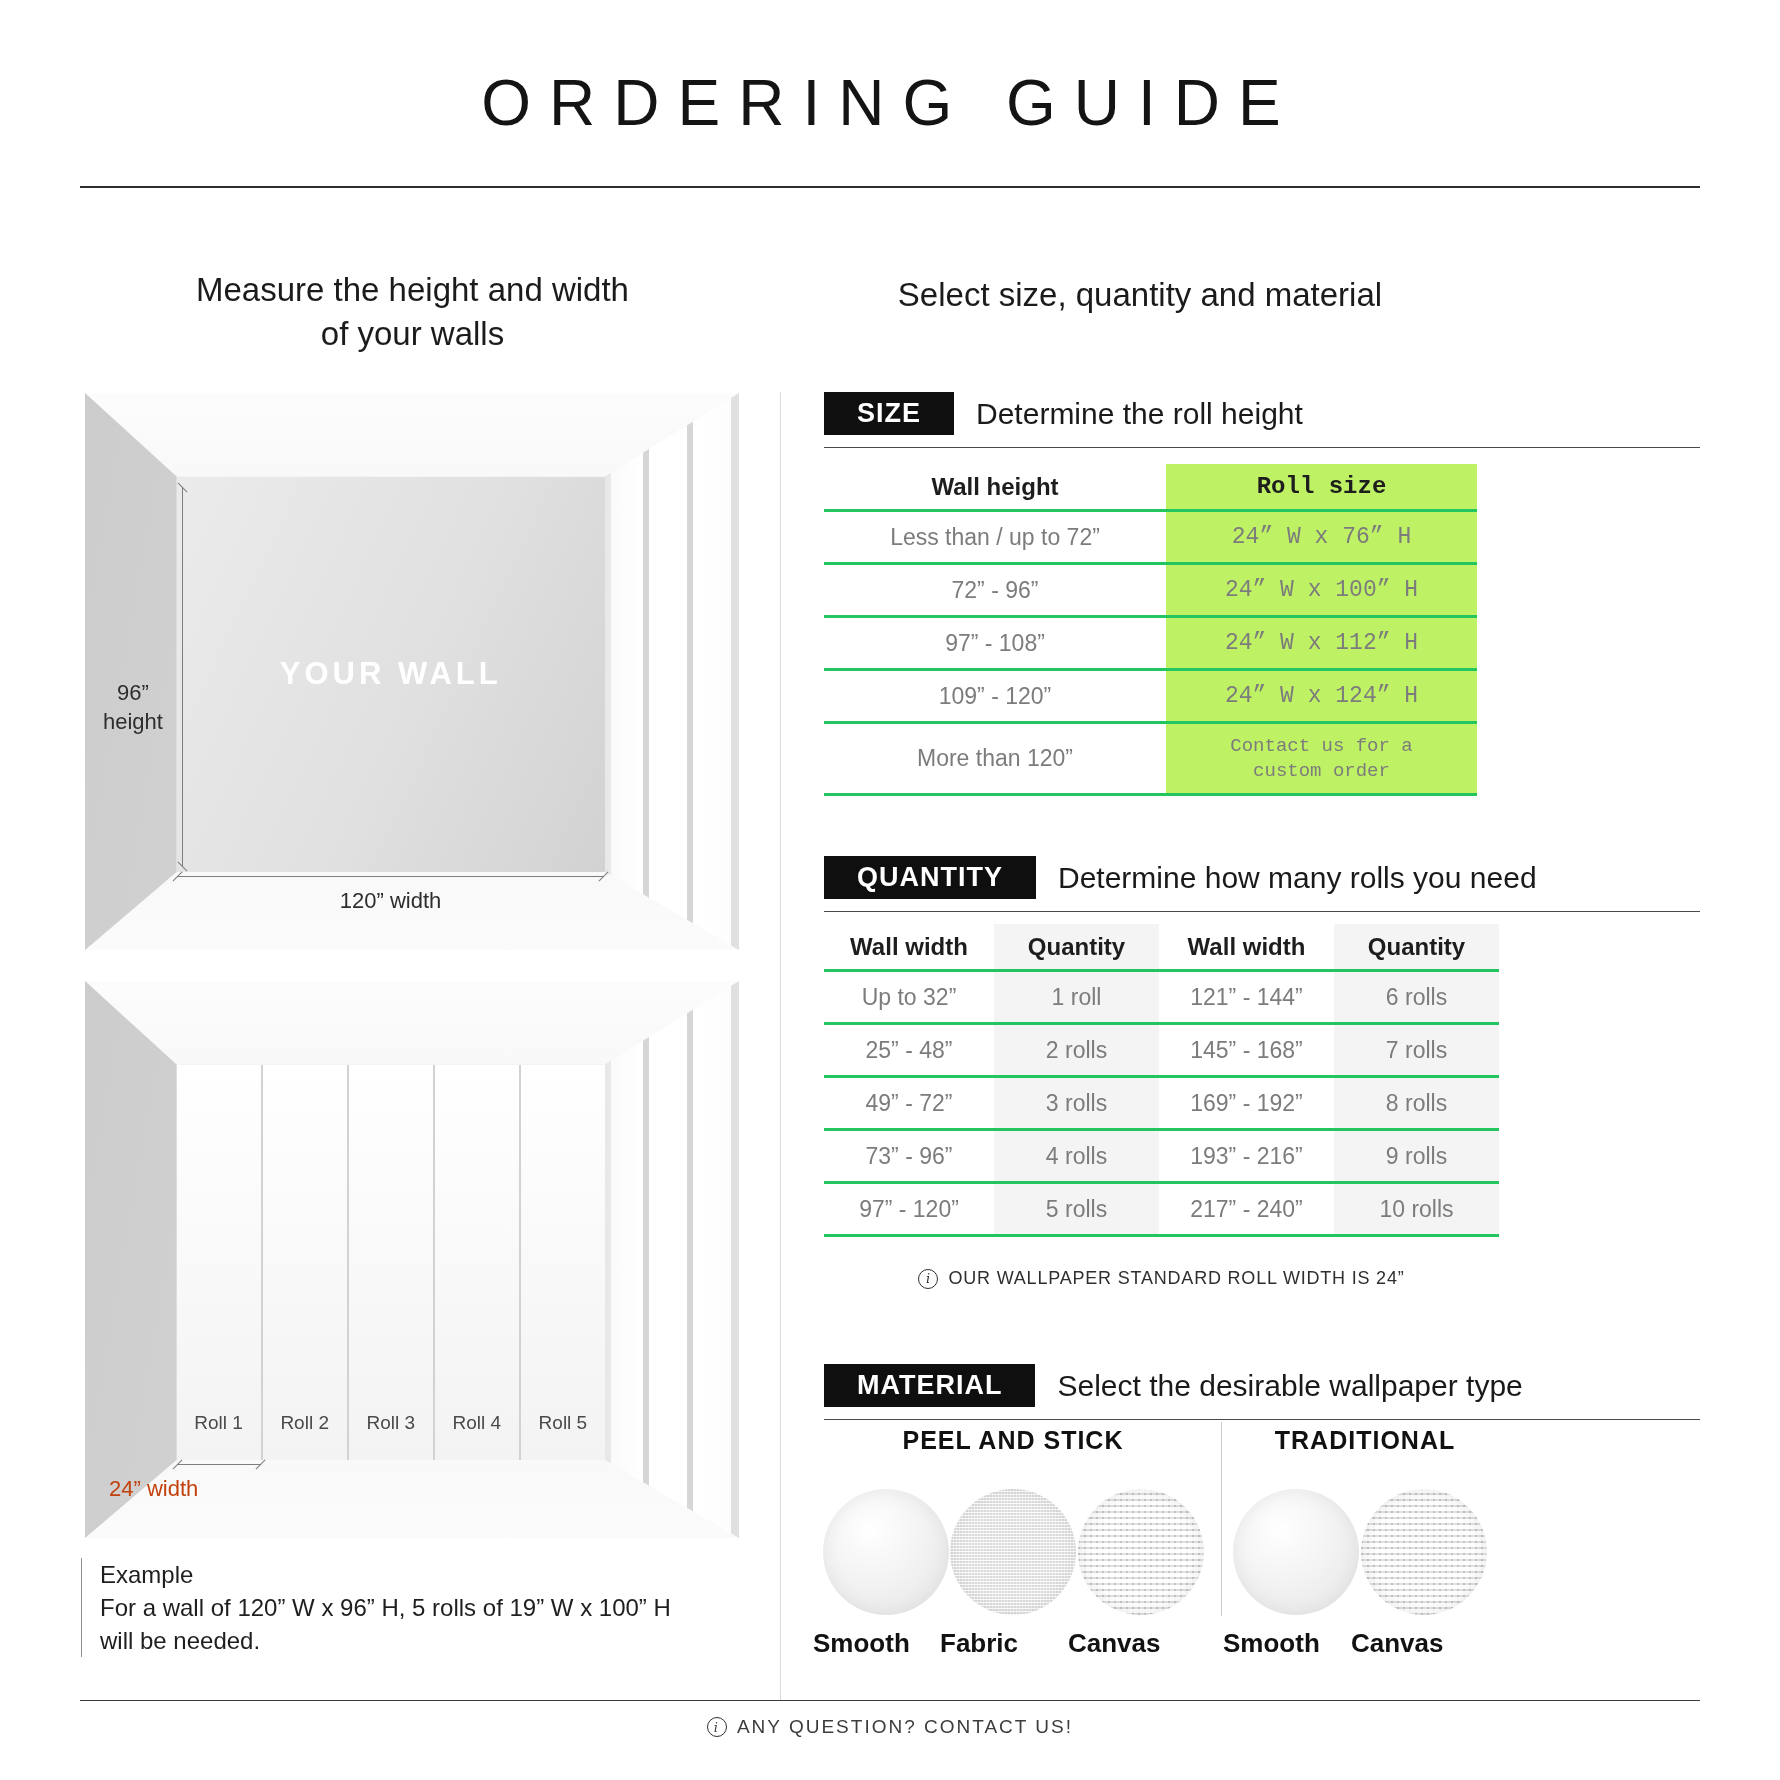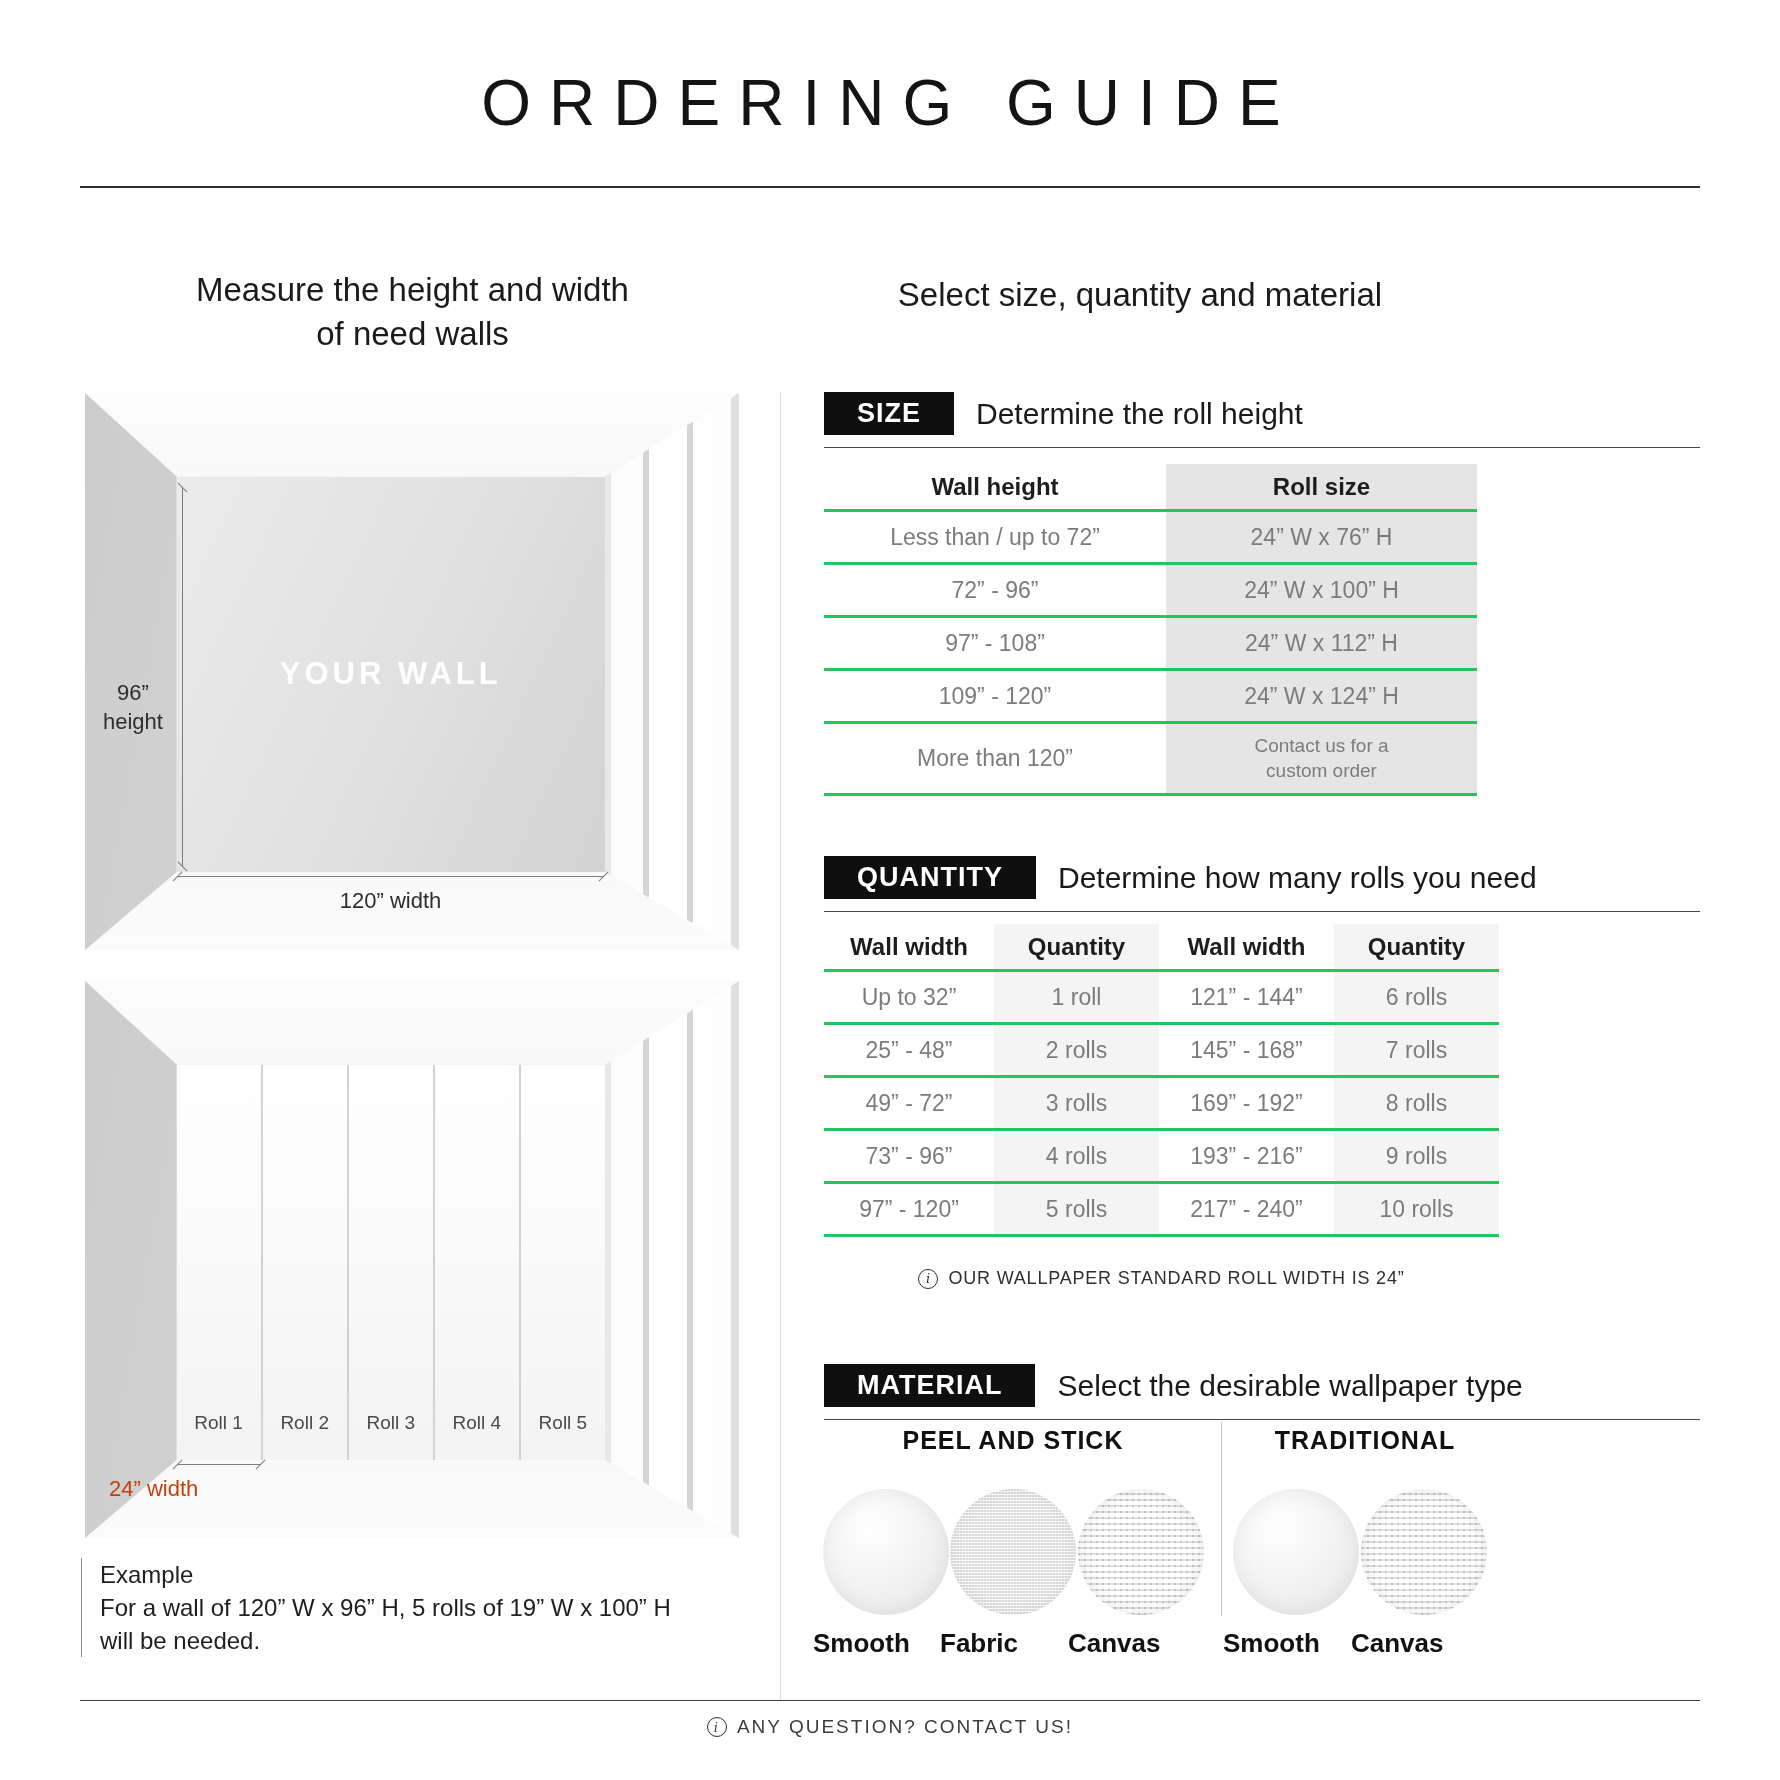--- a/index.html
+++ b/index.html
@@ -82,21 +82,21 @@
 
   .t-row { display:flex; border-bottom:3px solid #22c55e; height:53px; }
   .t-row.head { height:48px; }
   .t-row.last { height:72px; }
   .cell { display:flex; align-items:center; justify-content:center; text-align:center;
           font-size:23px; color:#7c7c7c; }
   .t-row.head .cell { font-weight:700; font-size:24px; color:#1d1d1d; }
 
   .size-table { position:absolute; left:824px; top:464px; width:653px; }
   .size-table .c1 { width:342px; }
-  .size-table .c2 { width:311px; background:#e5e5e5; }
+  .size-table .c2 { width:311px; background:#bef264;font-family:Liberation Mono, monospace; }
   .size-table .last .c2 { font-size:19px; line-height:1.3; padding:0 56px; }
 
   .qty-table { position:absolute; left:824px; top:924px; width:675px; }
   .qty-table .q1 { width:170px; }
   .qty-table .q2 { width:165px; background:#f4f4f4; }
   .qty-table .q3 { width:175px; }
   .qty-table .q4 { width:165px; background:#f4f4f4; }
 
   .qty-note { position:absolute; left:824px; top:1268px; width:675px; display:flex;
               align-items:center; justify-content:center; gap:10px;
@@ -139,21 +139,21 @@
 </head>
 <body>
 
 <div class="page">
 
   <div class="title">ORDERING GUIDE</div>
   <div class="title-rule"></div>
   <div class="col-divider"></div>
 
   <div class="left-heading">Measure the height and width
-of need walls</div>
+of your walls</div>
   <div class="right-heading">Select size, quantity and material</div>
 
   <div class="room room1">
     <div class="window"></div>
     <div class="ceiling"></div>
     <div class="floor"></div>
     <div class="leftwall"></div>
     <div class="backwall">
       <span class="wall-text">YOUR WALL</span>
     </div>

